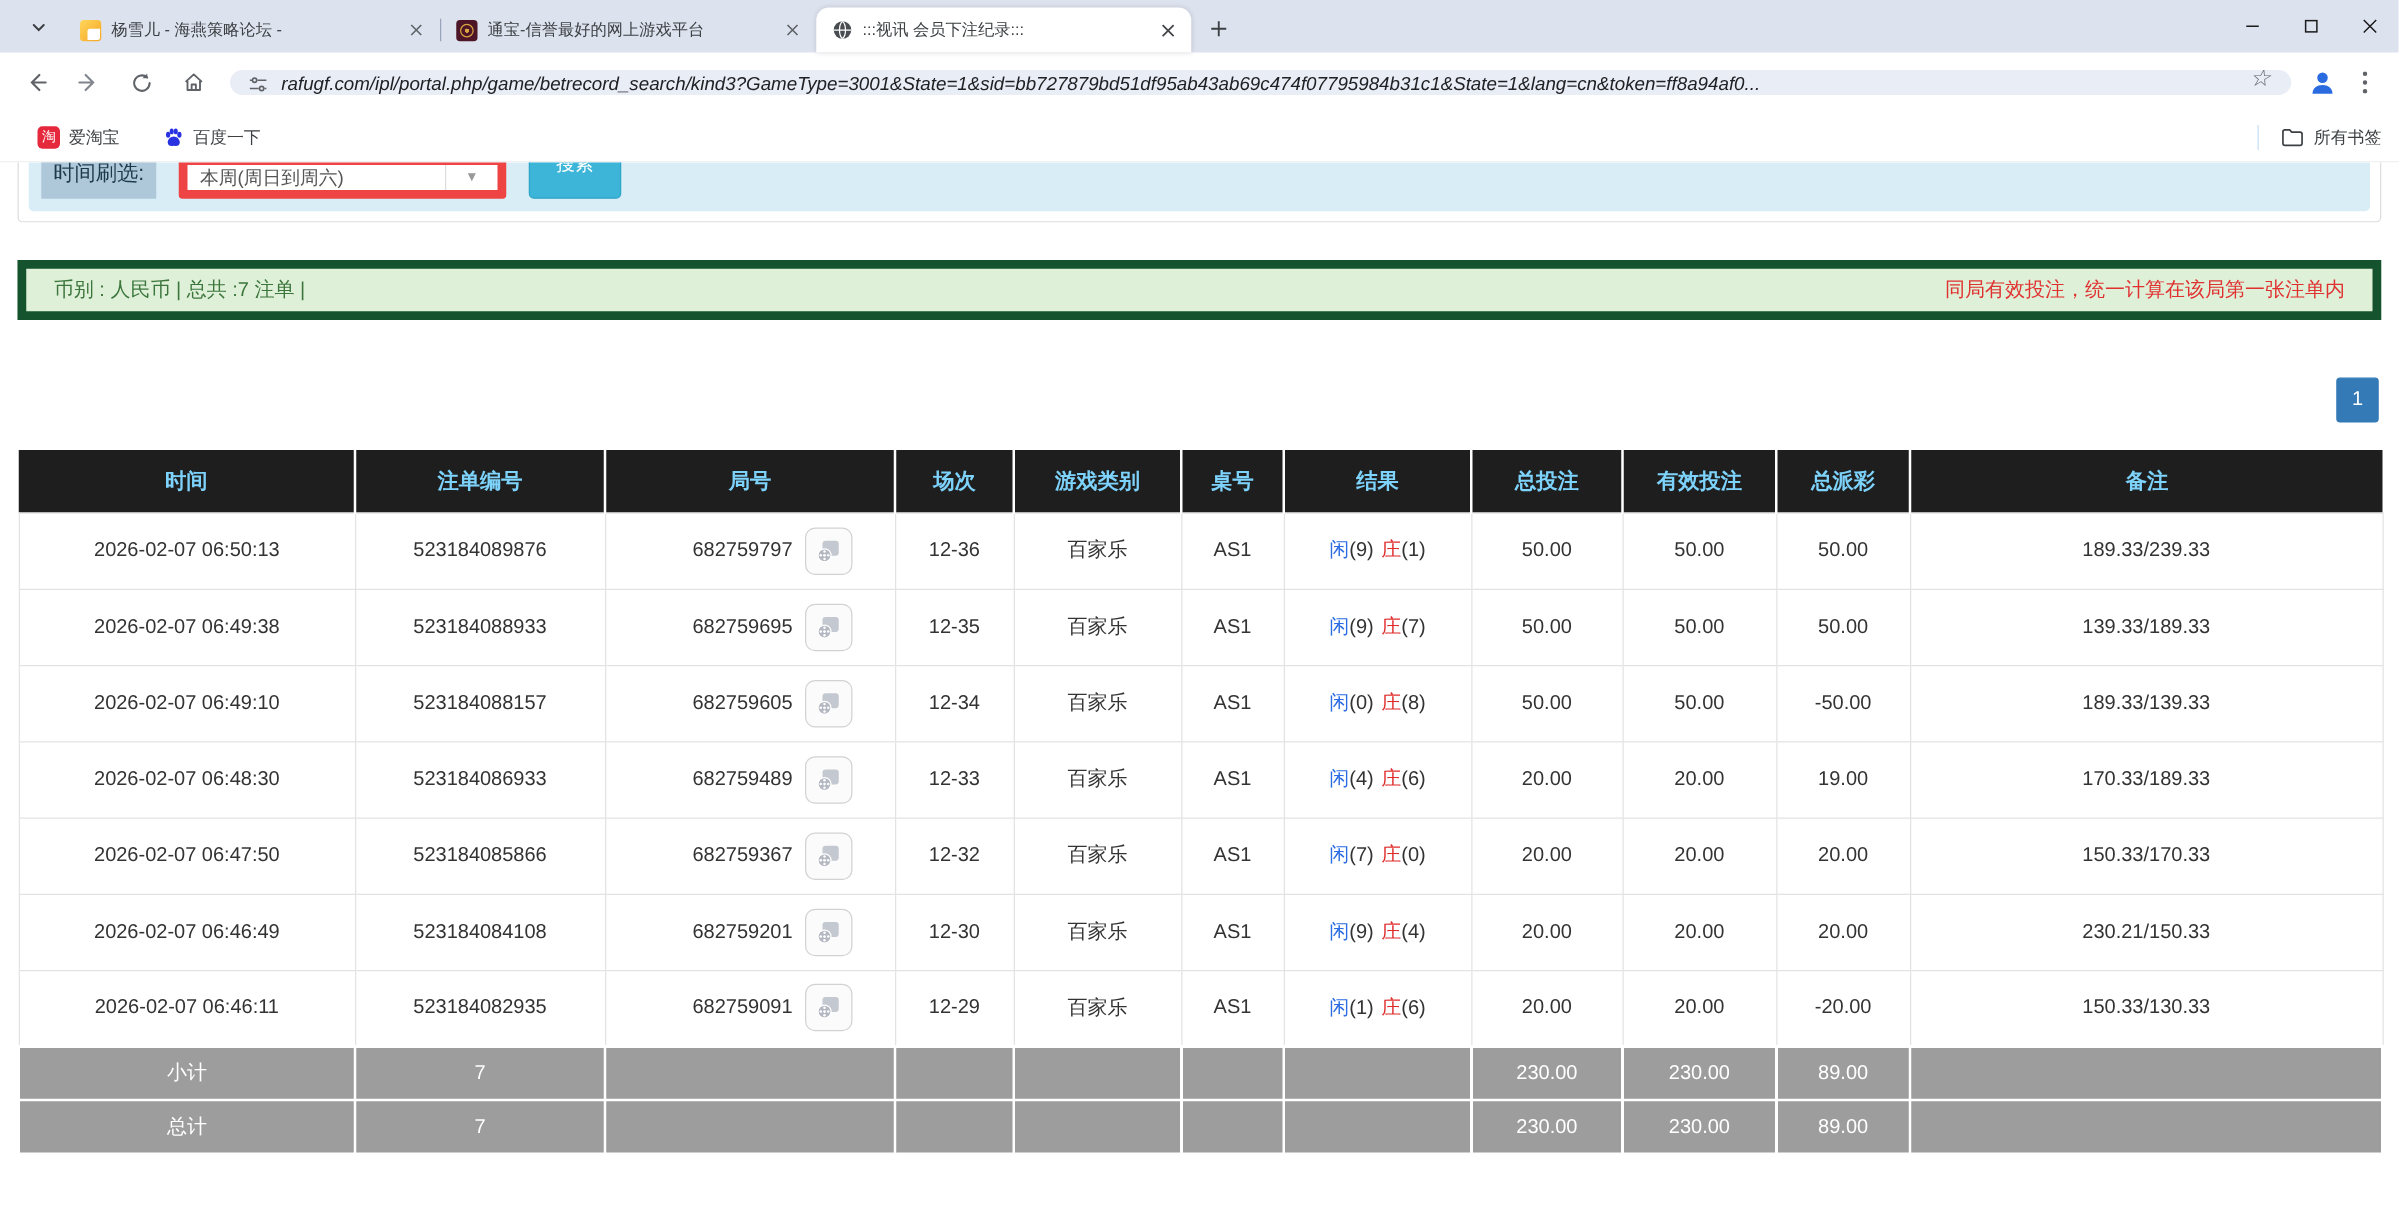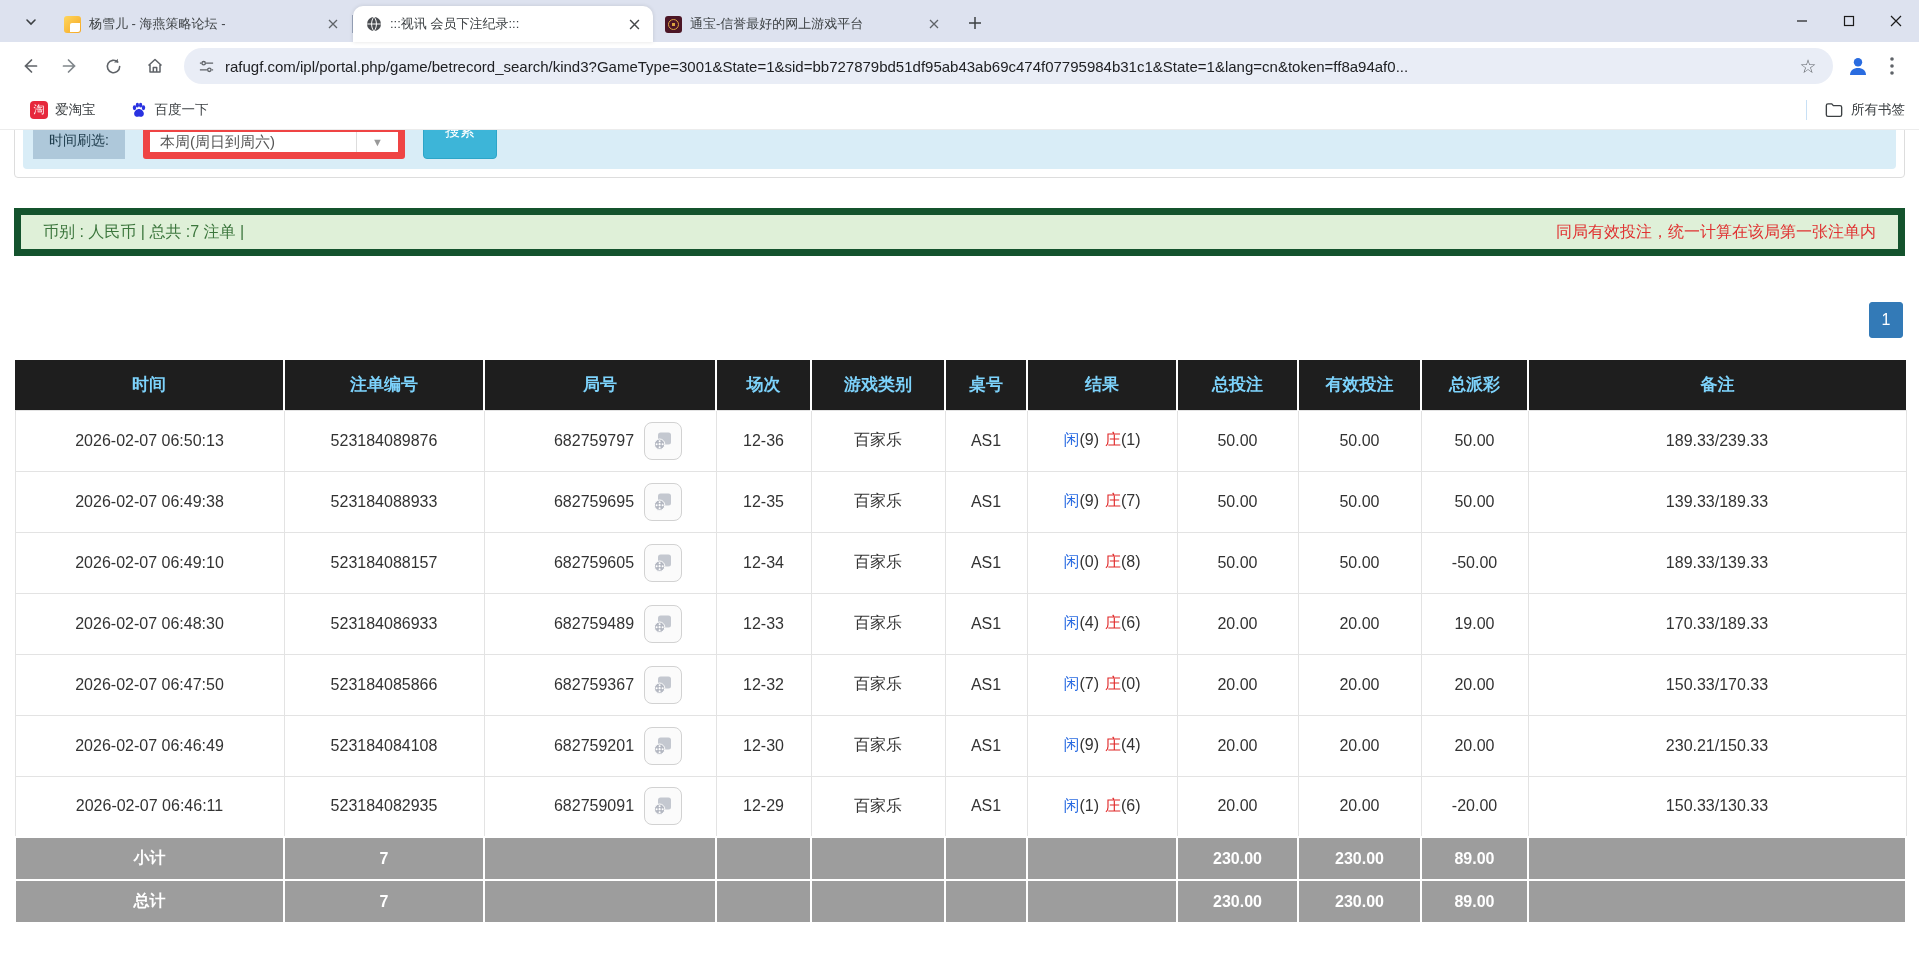--- a/index.html
+++ b/index.html
@@ -18,38 +18,38 @@
   .fav-forum { background: linear-gradient(135deg,#ffd65c,#f5a623); border-radius: 3px; position: relative; overflow: hidden; }
   .fav-forum::after { content: ""; position: absolute; right: 1px; bottom: 1px; width: 10px; height: 9px; background: #fff; border-radius: 2px 0 2px 0; }
   .fav-tongbao { background: #4c1626; border-radius: 3px; }
   .fav-tongbao i { display: block; width: 11px; height: 11px; border: 1.5px solid #d9a441; border-radius: 50%; background: radial-gradient(circle,#d9a441 25%, transparent 28%); }
   .newtab-btn { width: 28px; height: 28px; margin: 0 0 5px 8px; display: flex; align-items: center; justify-content: center; border-radius: 50%; cursor: pointer; }
   .win-controls { position: absolute; right: 0; top: 0; height: 42px; display: flex; }
   .win-btn { width: 47px; height: 100%; display: flex; align-items: center; justify-content: center; cursor: pointer; }
 
   .toolbar { height: 48px; background: #fff; display: flex; align-items: center; padding: 0 10px 0 12px; }
   .nav-btn { width: 34px; height: 34px; display: flex; align-items: center; justify-content: center; border-radius: 50%; margin-right: 8px; cursor: pointer; flex: none; }
-  .omnibox { flex: 1; height: 36px; background: #e9edf6; border-radius: 18px; display: flex; align-items: center; padding: 0 12px 0 14px; margin: 0 8px 0 4px; overflow: hidden; }
+  .omnibox { flex: 1; height: 20px; background: #e9edf6; border-radius: 18px; display: flex; align-items: flex-end; padding: 0 12px 0 14px; margin: 0 8px 0 4px; overflow: hidden; font-style: italic; }
   .omni-url { flex: 1; font-size: 15px; color: #202124; white-space: nowrap; overflow: hidden; margin-left: 10px; }
   .star-btn { width: 26px; height: 26px; display: flex; align-items: center; justify-content: center; font-size: 19px; color: #5f6368; cursor: pointer; flex: none; }
   .avatar-btn, .menu-btn { width: 34px; height: 34px; display: flex; align-items: center; justify-content: center; border-radius: 50%; cursor: pointer; flex: none; }
 
   .bookmarks { height: 40px; background: #fff; border-bottom: 1px solid #ececec; display: flex; align-items: center; padding: 0 14px 0 30px; }
   .bm-item { display: flex; align-items: center; gap: 7px; margin-right: 34px; font-size: 13.5px; color: #3c4043; cursor: pointer; }
   .bm-ico-taobao { width: 18px; height: 18px; background: #e6283c; color: #fff; border-radius: 4px; font-size: 11px; display: flex; align-items: center; justify-content: center; }
   .bm-right { margin-left: auto; display: flex; align-items: center; gap: 8px; font-size: 13.5px; color: #3c4043; cursor: pointer; }
   .bm-vdiv { width: 1px; height: 20px; background: #c8e0f5; margin-right: 10px; }
 
   
   .page { height: 850px; background: #fff; overflow: hidden; }
 
   .filter-clip { height: 48px; overflow: hidden; position: relative; }
   .filter-box { position: absolute; left: 14px; right: 14px; bottom: 0; height: 96px; background: #fff; border: 1px solid #ddd; border-radius: 4px; padding: 8px; }
   .filter-inner { height: 100%; background: #d9edf7; border-radius: 4px; display: flex; align-items: flex-end; gap: 18px; padding: 0 14px 10px 10px; }
-  .filter-label { height: 56px; width: 92px; background: #aec8da; color: #1c3a4a; font-size: 14px; display: flex; align-items: flex-end; justify-content: center; padding-bottom: 9px; border-radius: 3px 3px 0 0; }
+  .filter-label { height: 56px; width: 92px; background: #aec8da; color: #1c3a4a; font-size: 17px; display: flex; align-items: flex-end; justify-content: center; padding-bottom: 9px; border-radius: 3px 3px 0 0; }
   .filter-select { position: relative; width: 262px; height: 34px; background: #fff; border: 7px solid #ef4444; border-radius: 3px; color: #555; font-size: 15px; display: flex; align-items: center; padding-left: 10px; cursor: pointer; }
   .sel-arrow { position: absolute; right: 0; top: 0; bottom: 0; width: 42px; border-left: 1px solid #ddd; display: flex; align-items: center; justify-content: center; color: #999; font-size: 11px; }
   .filter-btn { height: 56px; width: 74px; background: #3db5d8; border: 1px solid #2da5c8; border-radius: 4px; color: #fff; font-size: 15px; display: flex; align-items: center; justify-content: center; cursor: pointer; font-family: inherit; }
 
   .summary { margin: 30px 14px 0; height: 48px; background: #dff0d8; border: 7px solid #14532d; display: flex; align-items: center; justify-content: space-between; padding: 0 22px; font-size: 16px; }
   .summary-left { color: #3c763d; }
   .summary-right { color: #e03131; }
 
   .pagerow { margin: 46px 16px 22px 0; display: flex; justify-content: flex-end; }
   .page-btn { min-width: 34px; height: 36px; background: #337ab7; border: 1px solid #337ab7; border-radius: 3px; color: #fff; font-size: 16px; display: flex; align-items: center; justify-content: center; cursor: pointer; }
@@ -57,21 +57,21 @@
   table.bets { width: 1891px; margin: 0 14px; border-collapse: collapse; table-layout: fixed; }
   .bets th { background: #1e1e1e; color: #7dd3fc; height: 50px; font-size: 17px; font-weight: 700; border-left: 2px solid #fff; }
   .bets th:first-child { border-left: none; }
   .bets td { height: 61px; border: 1px solid #e3e3e3; text-align: center; font-size: 16px; color: #333; overflow: hidden; }
   .round-wrap { display: flex; align-items: center; justify-content: center; gap: 10px; padding-left: 36px; }
   .video-btn { width: 38px; height: 38px; background: #fbfbfb; border: 1px solid #d2d2d2; border-radius: 8px; display: inline-flex; align-items: center; justify-content: center; cursor: pointer; flex: none; }
   .blue { color: #2b6ce2; }
   .neg { color: #e02b2b; }
   .res-p { color: #2b6ce2; }
   .res-b { color: #e02b2b; margin-left: 6px; }
-  .bets tr.foot td { background: #9d9d9d; color: #fff; font-weight: 700; height: 43px; border: 2px solid #fff; font-size: 16px; }
+  .bets tr.foot td { background: #9d9d9d; color: #fff; font-weight: 400; height: 43px; border: 2px solid #fff; font-size: 16px; }
 
   svg { display: block; }
 </style>
 </head>
 <body>
 
 <div class="tabstrip">
   <div class="tab-search">
     <svg width="14" height="14" viewBox="0 0 14 14">
         <path d="M3 5l4 4 4-4" stroke="#3c4043" stroke-width="1.6" fill="none" stroke-linecap="round"></path>
@@ -81,44 +81,44 @@
   <div class="tab">
     <span class="favicon fav-forum"></span>
     <span class="tab-title">杨雪儿 - 海燕策略论坛 -</span>
     <span class="tab-close">
       <svg width="10" height="10" viewBox="0 0 10 10">
           <path d="M1 1l8 8M9 1l-8 8" stroke="#5f6368" stroke-width="1.3"></path>
         </svg>
     </span>
   </div>
   <div class="tab-divider"></div>
-
-  <div class="tab active">
-    <span class="favicon">
-      <svg width="16" height="16" viewBox="0 0 16 16">
-        <circle cx="8" cy="8" r="7" fill="#494c50"></circle>
-        <path d="M1.2 8h13.6M8 1.1c3.2 2.6 3.2 11.2 0 13.8M8 1.1c-3.2 2.6-3.2 11.2 0 13.8" stroke="#fff" stroke-width="1" fill="none"></path>
-      </svg>
-    </span>
-    <span class="tab-title">:::视讯 会员下注纪录:::</span>
-    <span class="tab-close">
-      <svg width="11" height="11" viewBox="0 0 10 10">
-          <path d="M1 1l8 8M9 1l-8 8" stroke="#45474a" stroke-width="1.3"></path>
-        </svg>
-    </span>
-  </div>
 
   <div class="tab">
     <span class="favicon fav-tongbao">
         <i></i>
       </span>
     <span class="tab-title">通宝-信誉最好的网上游戏平台</span>
     <span class="tab-close">
       <svg width="10" height="10" viewBox="0 0 10 10">
           <path d="M1 1l8 8M9 1l-8 8" stroke="#5f6368" stroke-width="1.3"></path>
+        </svg>
+    </span>
+  </div>
+
+  <div class="tab active">
+    <span class="favicon">
+      <svg width="16" height="16" viewBox="0 0 16 16">
+        <circle cx="8" cy="8" r="7" fill="#494c50"></circle>
+        <path d="M1.2 8h13.6M8 1.1c3.2 2.6 3.2 11.2 0 13.8M8 1.1c-3.2 2.6-3.2 11.2 0 13.8" stroke="#fff" stroke-width="1" fill="none"></path>
+      </svg>
+    </span>
+    <span class="tab-title">:::视讯 会员下注纪录:::</span>
+    <span class="tab-close">
+      <svg width="11" height="11" viewBox="0 0 10 10">
+          <path d="M1 1l8 8M9 1l-8 8" stroke="#45474a" stroke-width="1.3"></path>
         </svg>
     </span>
   </div>
 
   <div class="newtab-btn">
     <svg width="14" height="14" viewBox="0 0 14 14">
         <path d="M7 1v12M1 7h12" stroke="#3c4043" stroke-width="1.5"></path>
       </svg>
   </div>
 

